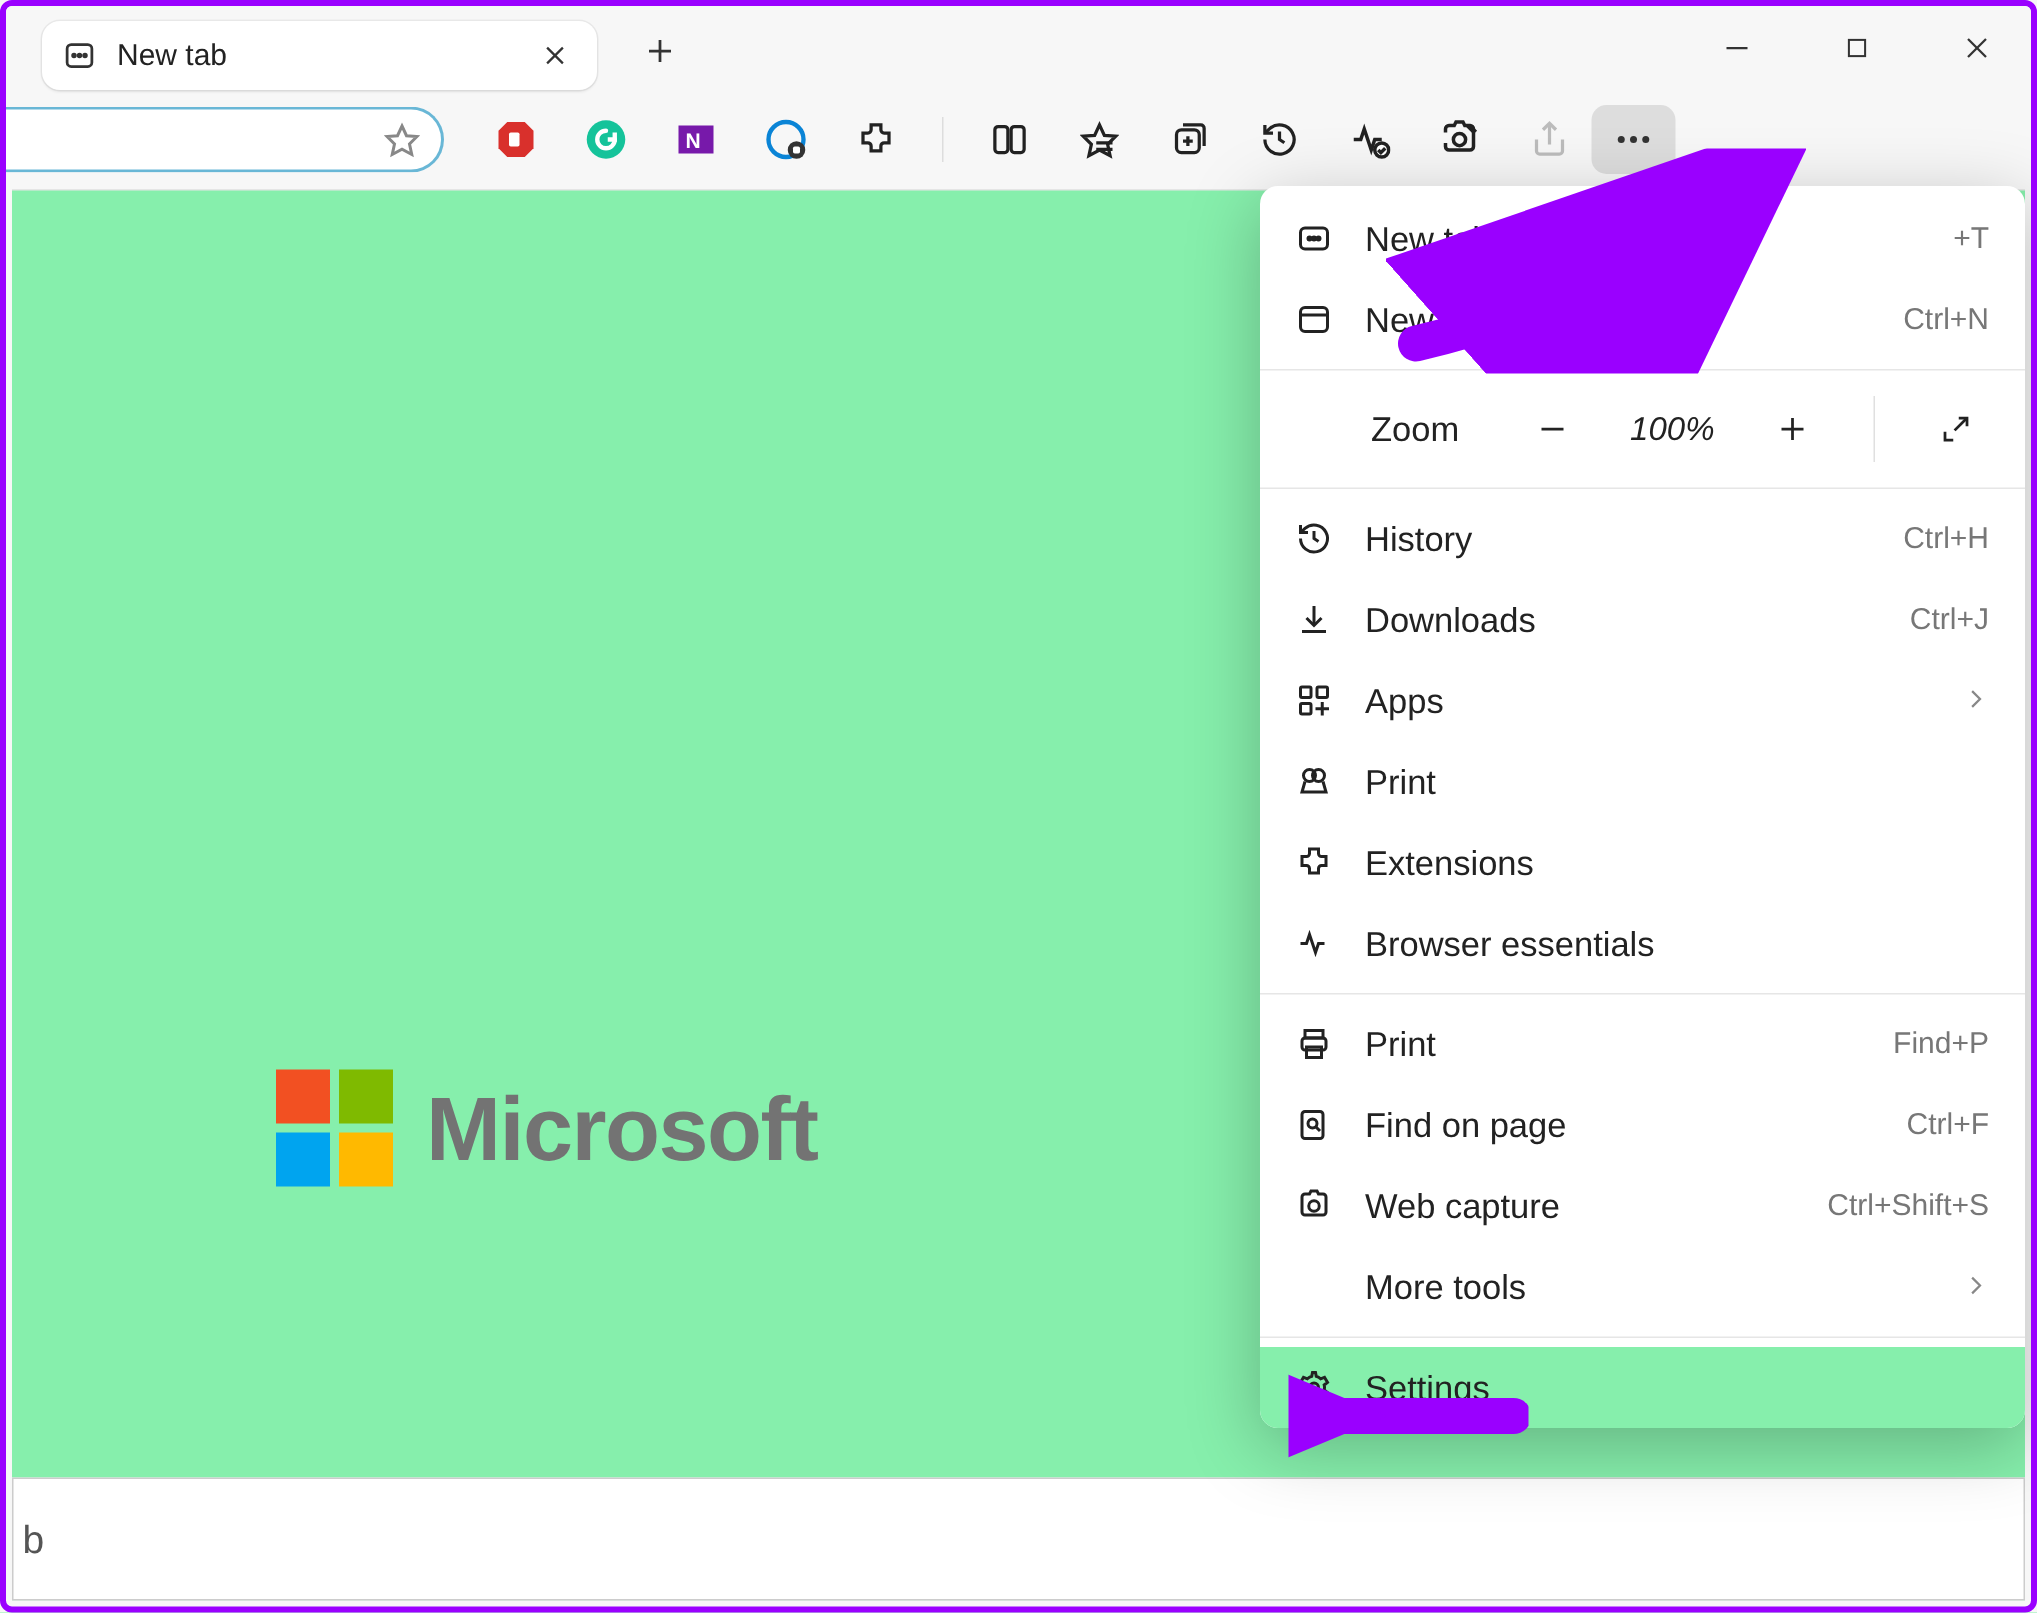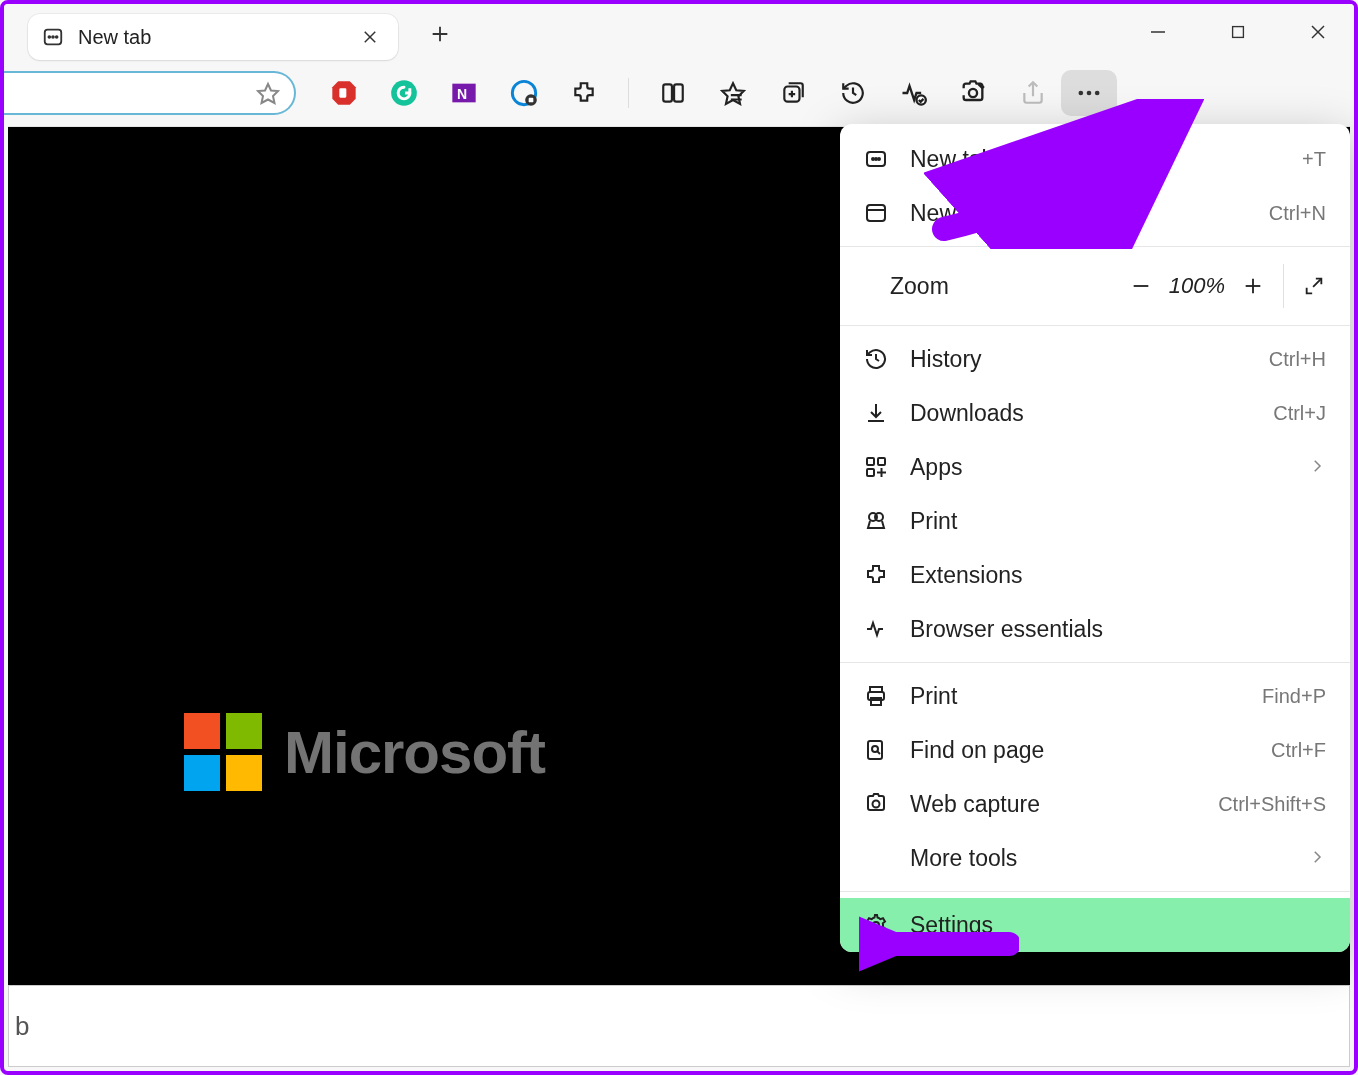--- a/index.html
+++ b/index.html
@@ -89,21 +89,21 @@
     border-radius:10px;
     display:flex; align-items:center; justify-content:center;
     cursor:pointer;
   }
   .more-btn svg { color:#333; }
   
   .page {
     position:absolute;
     left:4px; right:4px;
     top:122px; bottom:4px;
-    background:#000000;
+    background:#86efac;
     border-top:1px solid #e5e5e5;
   }
   .ms-logo {
     position:absolute;
     top:586px; left:176px;
     display:flex; align-items:center; gap:22px;
   }
   .ms-squares {
     width:78px; height:78px;
     display:grid; grid-template-columns:1fr 1fr; grid-template-rows:1fr 1fr; gap:6px;
@@ -143,22 +143,22 @@
   }
   .menu-item:hover, .menu-item.hover { background:#86efac; }
   .menu-divider { height:1px; background:#e6e6e6; margin:6px 0; }
   .mi-icon { width:28px; height:28px; display:flex; align-items:center; justify-content:center; color:#333; flex-shrink:0; }
   .mi-label { flex:1; }
   .mi-shortcut { font-size:20px; color:#777; }
   .mi-chevron { color:#888; }
   .zoom-row {
     display:flex; align-items:center;
     height:66px;
-    padding: 0 14px 0 22px;
-    gap:0;
+    padding: 0 24px 0 22px;
+    gap:24px;
   }
   .zoom-row .mi-icon { visibility:hidden; }
   .zoom-label { flex:1; font-size:23px; }
   .zoom-btn {
     width:44px; height:44px;
     display:flex; align-items:center; justify-content:center;
     cursor:pointer; color:#333;
   }
   .zoom-val { font-size:22px; margin:0 6px;font-style:italic; }
   .zoom-sep { width:1px; height:44px; background:#e0e0e0; margin:0 8px; }

